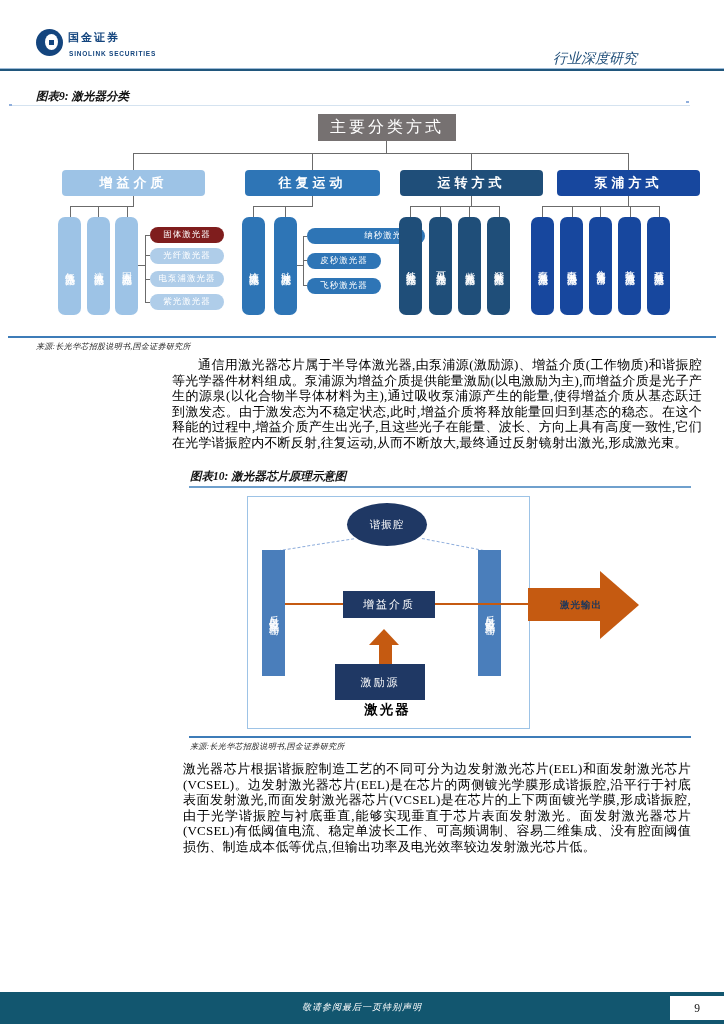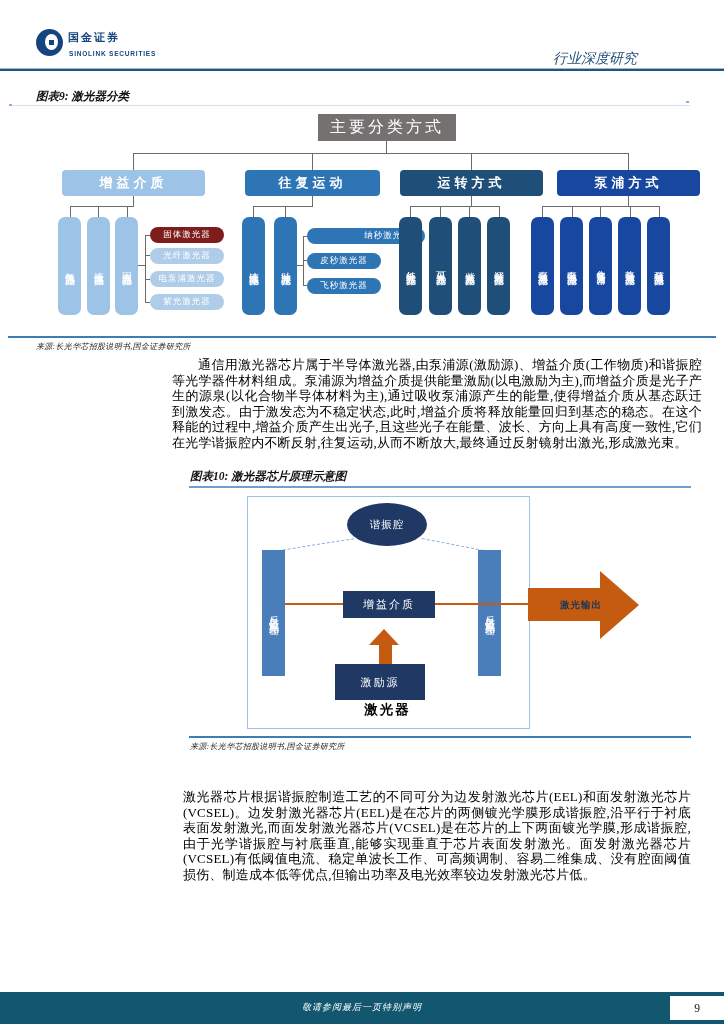--- a/index.html
+++ b/index.html
@@ -185,17 +185,17 @@
 <div class="uparrow-shaft"></div>
 <div class="navybox" style="left:335px;top:664px;width:90px;height:36px;font-size:11px;">激励源</div>
 <div class="bigarrow-shaft"></div>
 <div class="bigarrow-head"></div>
 <div class="out-label">激光输出</div>
 <div class="device-label">激光器</div>
 
 <div class="src-rule" style="left:189px;top:736px;width:502px;"></div>
 <div class="src" style="left:190px;top:741px;">来源:长光华芯招股说明书,国金证券研究所</div>
 
-<div class="para" style="left:183px;top:761px;width:508px;margin-top:28px;">激光器芯片根据谐振腔制造工艺的不同可分为边发射激光芯片(EEL)和面发射激光芯片(VCSEL)。边发射激光器芯片(EEL)是在芯片的两侧镀光学膜形成谐振腔,沿平行于衬底表面发射激光,而面发射激光器芯片(VCSEL)是在芯片的上下两面镀光学膜,形成谐振腔,由于光学谐振腔与衬底垂直,能够实现垂直于芯片表面发射激光。面发射激光器芯片(VCSEL)有低阈值电流、稳定单波长工作、可高频调制、容易二维集成、没有腔面阈值损伤、制造成本低等优点,但输出功率及电光效率较边发射激光芯片低。</div>
+<div class="para" style="left:183px;top:761px;width:508px;">激光器芯片根据谐振腔制造工艺的不同可分为边发射激光芯片(EEL)和面发射激光芯片(VCSEL)。边发射激光器芯片(EEL)是在芯片的两侧镀光学膜形成谐振腔,沿平行于衬底表面发射激光,而面发射激光器芯片(VCSEL)是在芯片的上下两面镀光学膜,形成谐振腔,由于光学谐振腔与衬底垂直,能够实现垂直于芯片表面发射激光。面发射激光器芯片(VCSEL)有低阈值电流、稳定单波长工作、可高频调制、容易二维集成、没有腔面阈值损伤、制造成本低等优点,但输出功率及电光效率较边发射激光芯片低。</div>
 
 <div class="footer-bar"></div>
 <div class="footer-text">敬请参阅最后一页特别声明</div>
 <div class="pagenum-box">9</div>
 
 </body></html>

